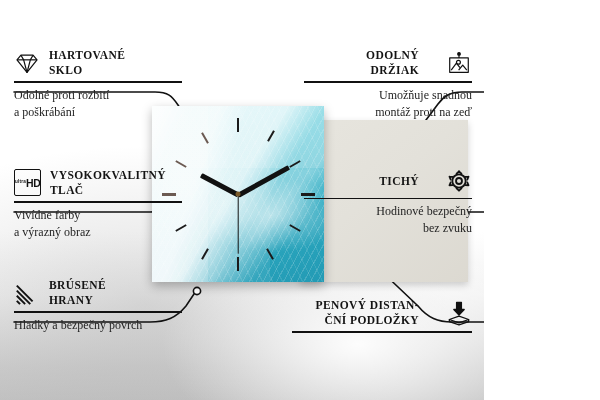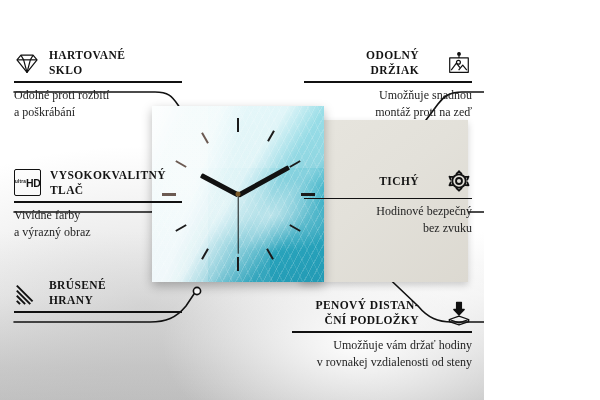--- a/index.html
+++ b/index.html
@@ -344,20 +344,23 @@
             <path d="M3,22.5 L6.5,26"></path>
           </g>
         </svg>
       </span>
       <div class="feat-title">
         <div>BRÚSENÉ</div>
         <div>HRANY</div>
       </div>
     </div>
     <div class="feat-rule"></div>
+    <div class="feat-desc">
+      <div>Hladký a bezpečný povrch</div>
+    </div>
   </div>
 
   <div class="feature right" style="top:48px;">
     <div class="feat-head">
       <span class="icon">
         <svg viewBox="0 0 28 28">
           <g fill="none" stroke="#111" stroke-width="1.3" stroke-linejoin="round">
             <rect x="4" y="8.5" width="20" height="15.5"></rect>
             <path d="M14,8.5 L14,5.2"></path>
             <circle cx="14" cy="4.2" r="1.4" fill="#111"></circle>
@@ -416,19 +419,15 @@
             <path d="M3.6,21.0 L3.6,23.2 L14,26.8 L24.4,23.2 L24.4,21.0"></path>
           </g>
         </svg>
       </span>
       <div class="feat-title">
         <div>PENOVÝ DISTAN-</div>
         <div>ČNÍ PODLOŽKY</div>
       </div>
     </div>
     <div class="feat-rule"></div>
-    <div class="feat-desc">
-      <div>Umožňuje vám držať hodiny</div>
-      <div>v rovnakej vzdialenosti od steny</div>
-    </div>
   </div>
 
 </div>
 
 </body></html>

